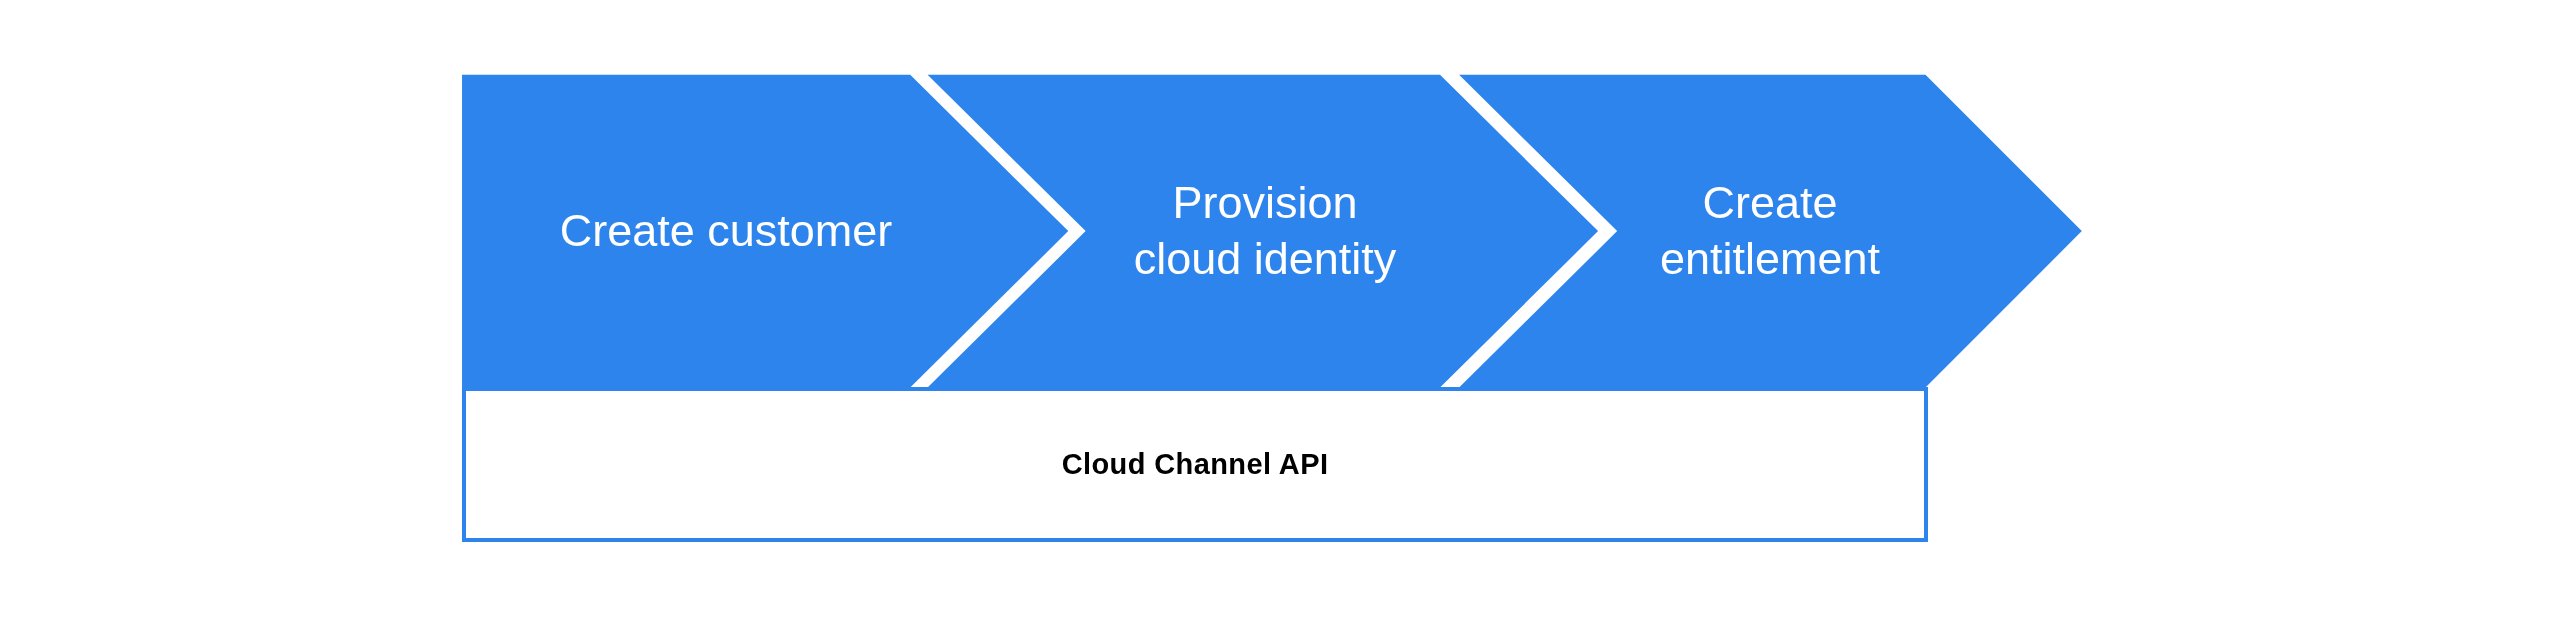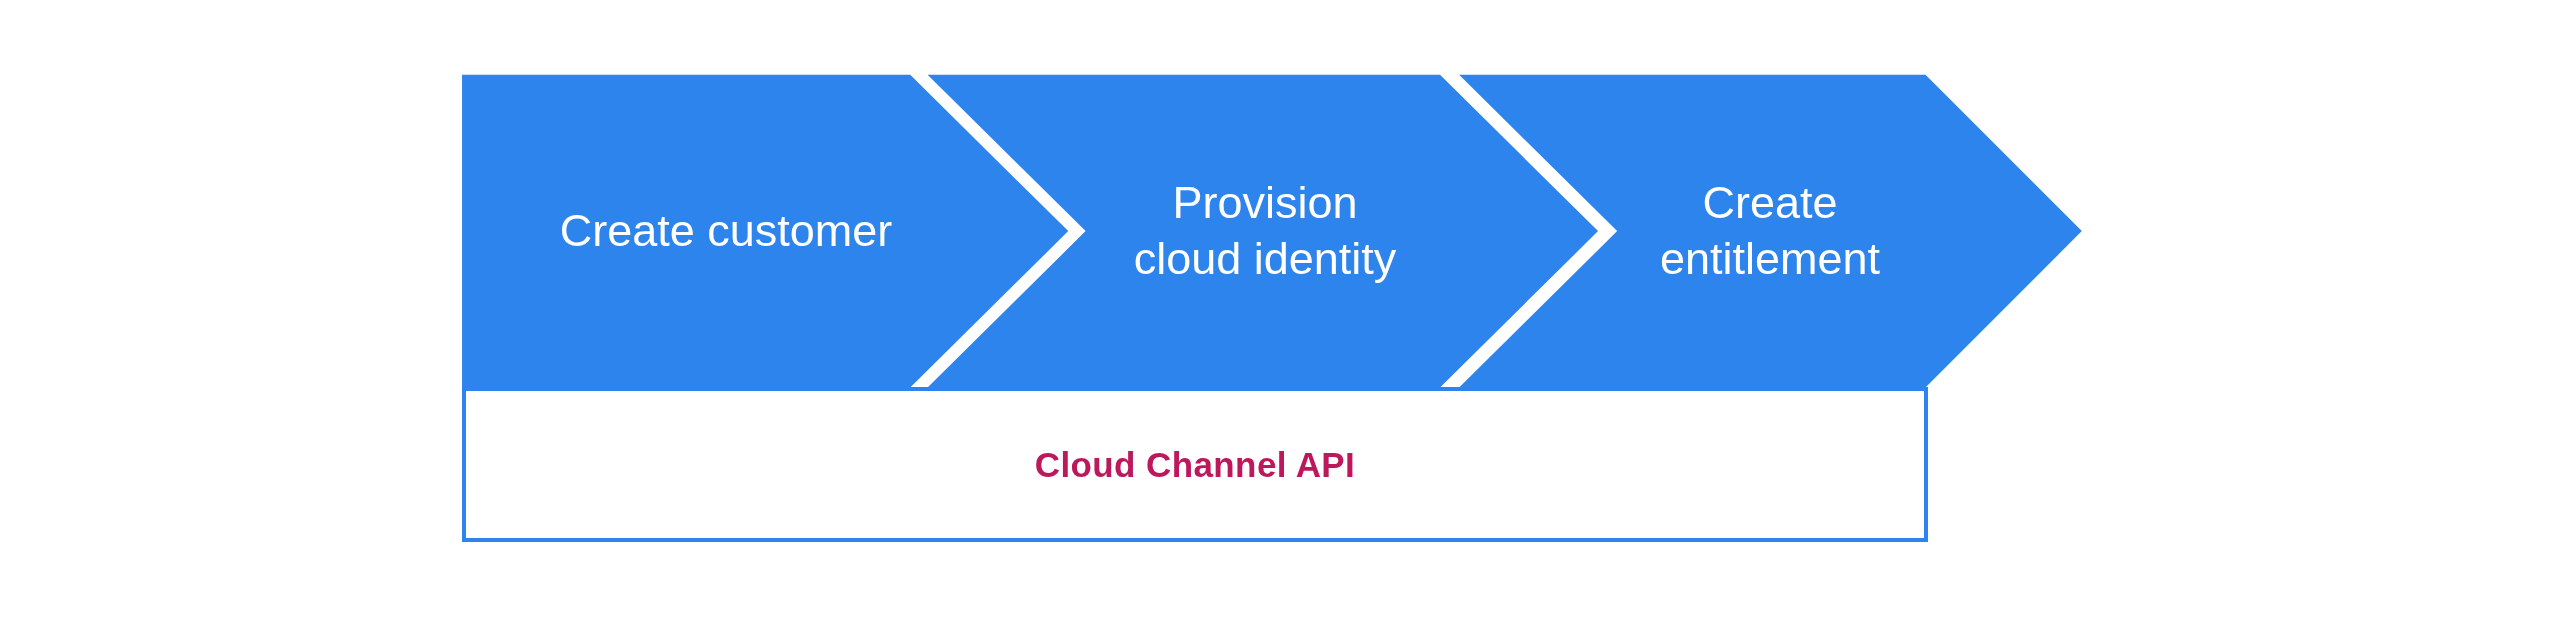--- a/index.html
+++ b/index.html
@@ -42,22 +42,22 @@
     width: 1466px;
     height: 155px;
     box-sizing: border-box;
     background: #ffffff;
     border: 4.3px solid #2d84ec;
     display: flex;
     align-items: center;
     justify-content: center;
   }
   .api-box-label {
-    color: #be185d;
-    font-size: 35px;
+    color: #000000;
+    font-size: 29px;
     font-weight: 700;
     letter-spacing: 0.4px;
   }
 </style>
 </head>
 <body>
 
 <div class="canvas">
 
   <svg class="band-svg" viewBox="0 0 2966 724" aria-hidden="true">

